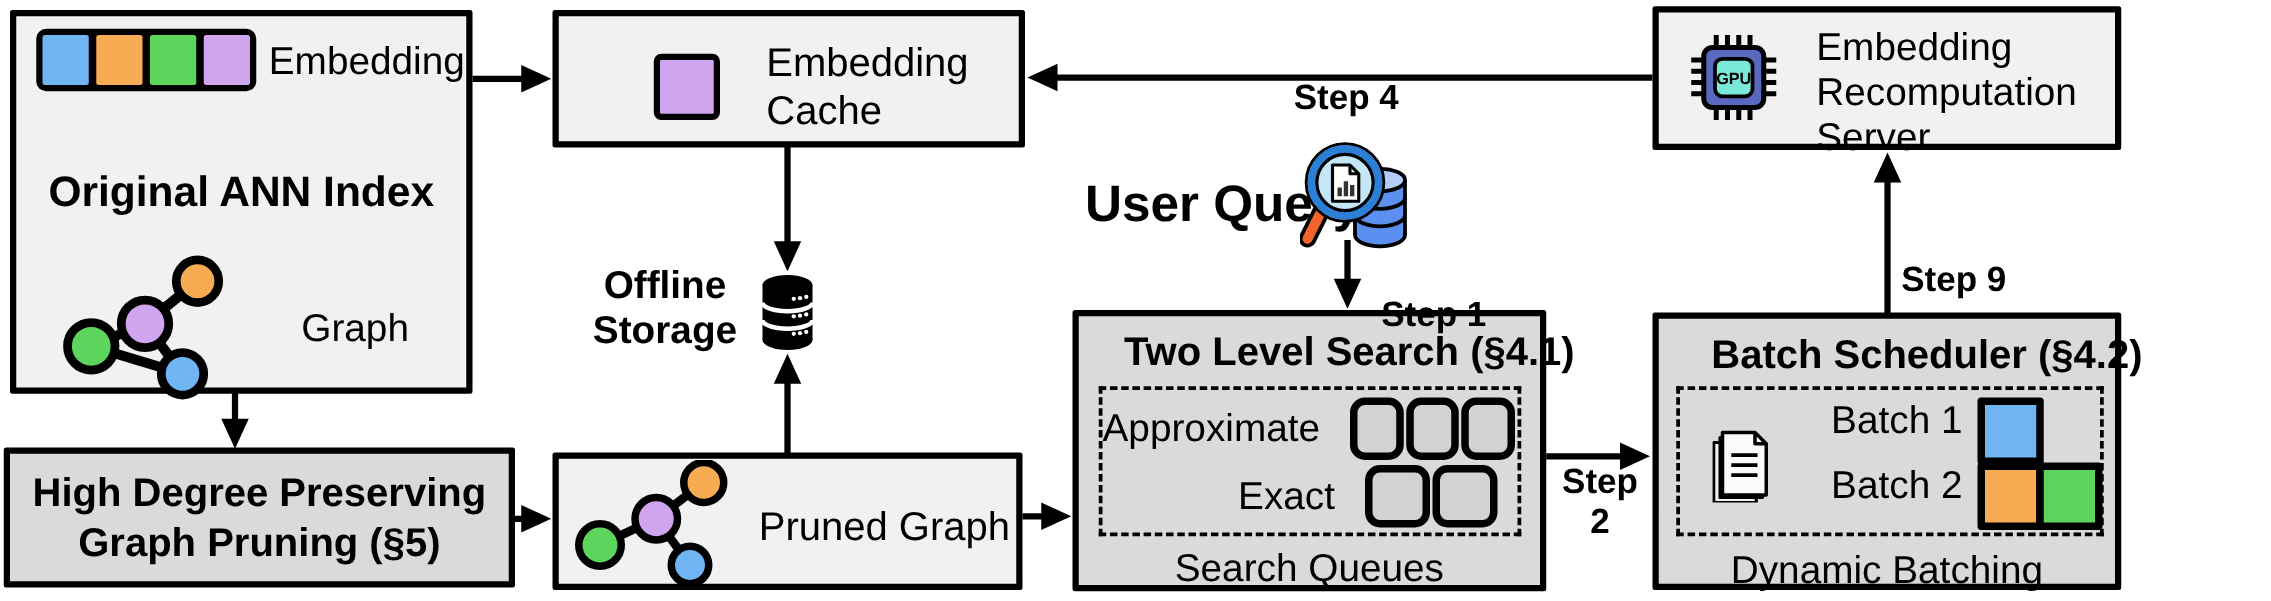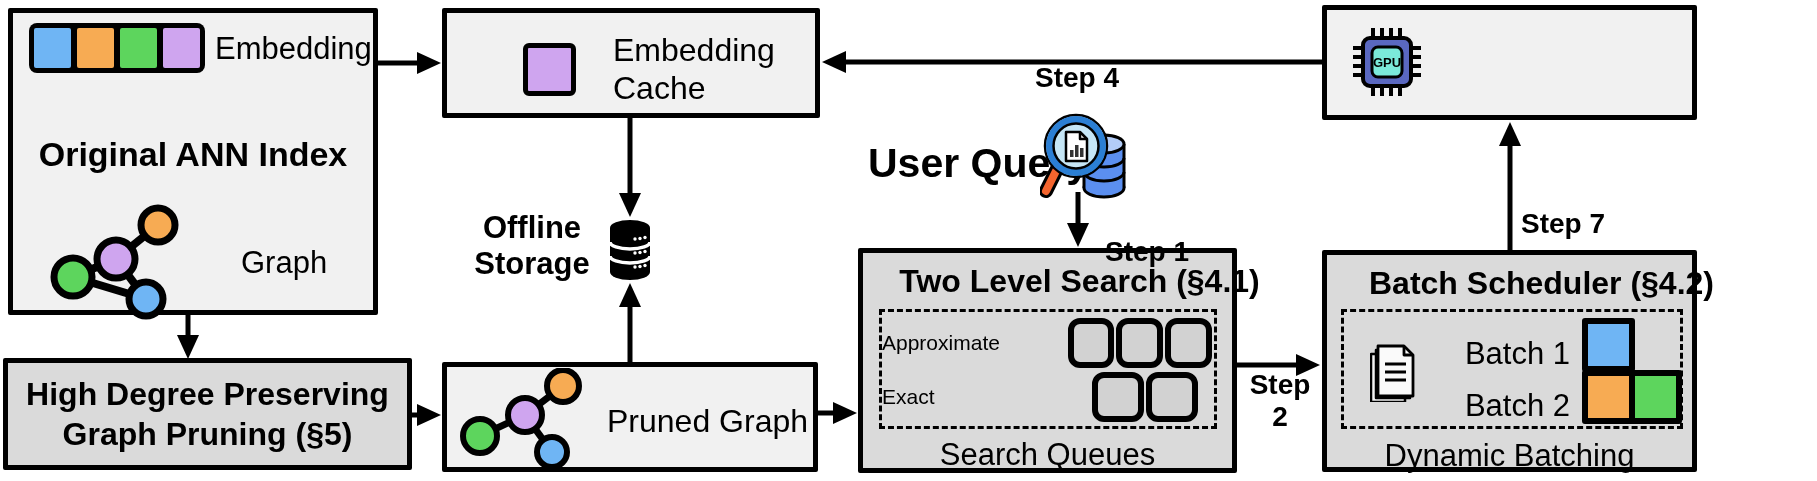--- a/index.html
+++ b/index.html
@@ -32,26 +32,26 @@
   
   #cache-swatch{position:absolute;left:76px;top:30px;width:43px;height:43px;background:var(--purple);border:5px solid #000;border-radius:6px;}
   #cache-label{position:absolute;left:166px;top:18px;width:215px;font-size:32px;line-height:38px;}
   
   #server-label{position:absolute;left:126px;top:10px;width:245px;font-size:31px;line-height:36px;}
   
   .inner-title{position:absolute;left:0;top:10px;width:100%;text-align:center;font-size:32px;font-weight:bold;margin-left:32px;}
   .dashed{position:absolute;border:3px dashed #000;box-sizing:border-box;}
   #search-dashed{left:16px;top:56px;width:338px;height:120px;}
   .q-row{position:absolute;left:0;display:flex;align-items:center;width:100%;}
-  .q-label{width:186px;padding-right:24px;font-size:21px;}
+  .q-label{width:186px;text-align:right;padding-right:24px;font-size:31px;}
   .q-sq{width:40px;height:38px;border:6px solid #000;border-radius:12px;background:var(--queue_fill);margin-right:2px;box-sizing:content-box;}
   #search-caption{position:absolute;left:0;top:184px;width:100%;text-align:center;font-size:31px;}
   
   #sched-dashed{left:14px;top:54px;width:342px;height:120px;}
-  .b-row{position:absolute;display:flex;align-items:flex-end;}
+  .b-row{position:absolute;display:flex;align-items:flex-start;}
   .b-label{width:148px;text-align:right;padding-right:12px;font-size:31px;}
   .b-sq{width:41px;height:42px;border:6px solid #000;border-radius:3px;box-sizing:content-box;}
   .b-sq + .b-sq{margin-left:-6px;}
   #sched-caption{position:absolute;left:0;top:183px;width:100%;text-align:center;font-size:31px;}
   
   #pruning-title{width:364px;text-align:center;font-size:32px;font-weight:bold;line-height:40px;}
   
   #pruned-label{position:absolute;left:160px;top:36px;font-size:32px;}
   
   #offline-label{position:absolute;left:468px;top:210px;width:128px;text-align:center;font-weight:bold;font-size:31px;line-height:36px;z-index:3;}
@@ -173,20 +173,21 @@
           <line x1="2" y1="49" x2="13" y2="49"></line>
         <line x1="59" y1="22" x2="70" y2="22"></line>
           <line x1="59" y1="31" x2="70" y2="31"></line>
           <line x1="59" y1="40" x2="70" y2="40"></line>
           <line x1="59" y1="49" x2="70" y2="49"></line>
       </g>
       <rect x="12" y="12" width="48" height="48" rx="7" fill="var(--gpu_body)" stroke="#000" stroke-width="4"></rect>
       <rect x="21" y="21" width="30" height="30" rx="6" fill="var(--gpu_screen)" stroke="#000" stroke-width="3"></rect>
       <text x="36" y="41" text-anchor="middle" font-size="13" font-weight="bold" fill="#000">GPU</text>
     </svg>
+    <div id="server-label">Embedding Recomputation Server</div>
   </div>
 
   <div id="offline-label">Offline Storage</div>
   <svg class="icon-svg" style="left:606px;top:218px;" width="48" height="64" viewBox="0 0 48 64">
     <rect x="4" y="10" width="40" height="44" fill="#000"></rect>
     <ellipse cx="24" cy="10" rx="20" ry="8" fill="#000"></ellipse>
     <ellipse cx="24" cy="54" rx="20" ry="8" fill="#000"></ellipse>
     <path d="M4,24 a20,7 0 0 0 40,0" stroke="#fff" stroke-width="3.5" fill="none"></path>
     <path d="M4,38 a20,7 0 0 0 40,0" stroke="#fff" stroke-width="3.5" fill="none"></path>
     <g fill="#fff">
@@ -288,16 +289,16 @@
         <circle cx="65" cy="47" r="17" fill="var(--purple)"></circle>
         <circle cx="20" cy="68" r="17" fill="var(--green)"></circle>
         <circle cx="92" cy="84" r="15" fill="var(--blue)"></circle>
       </g>
     </svg>
     <span id="pruned-label">Pruned Graph</span>
   </div>
 
   <div id="step1" class="step-label">Step 1</div>
   <div id="step2" class="step-label">Step 2</div>
-  <div id="step3" class="step-label">Step 7</div>
+  <div id="step3" class="step-label">Step 9</div>
   <div id="step4" class="step-label">Step 4</div>
 
 </div>
 
 </body></html>

